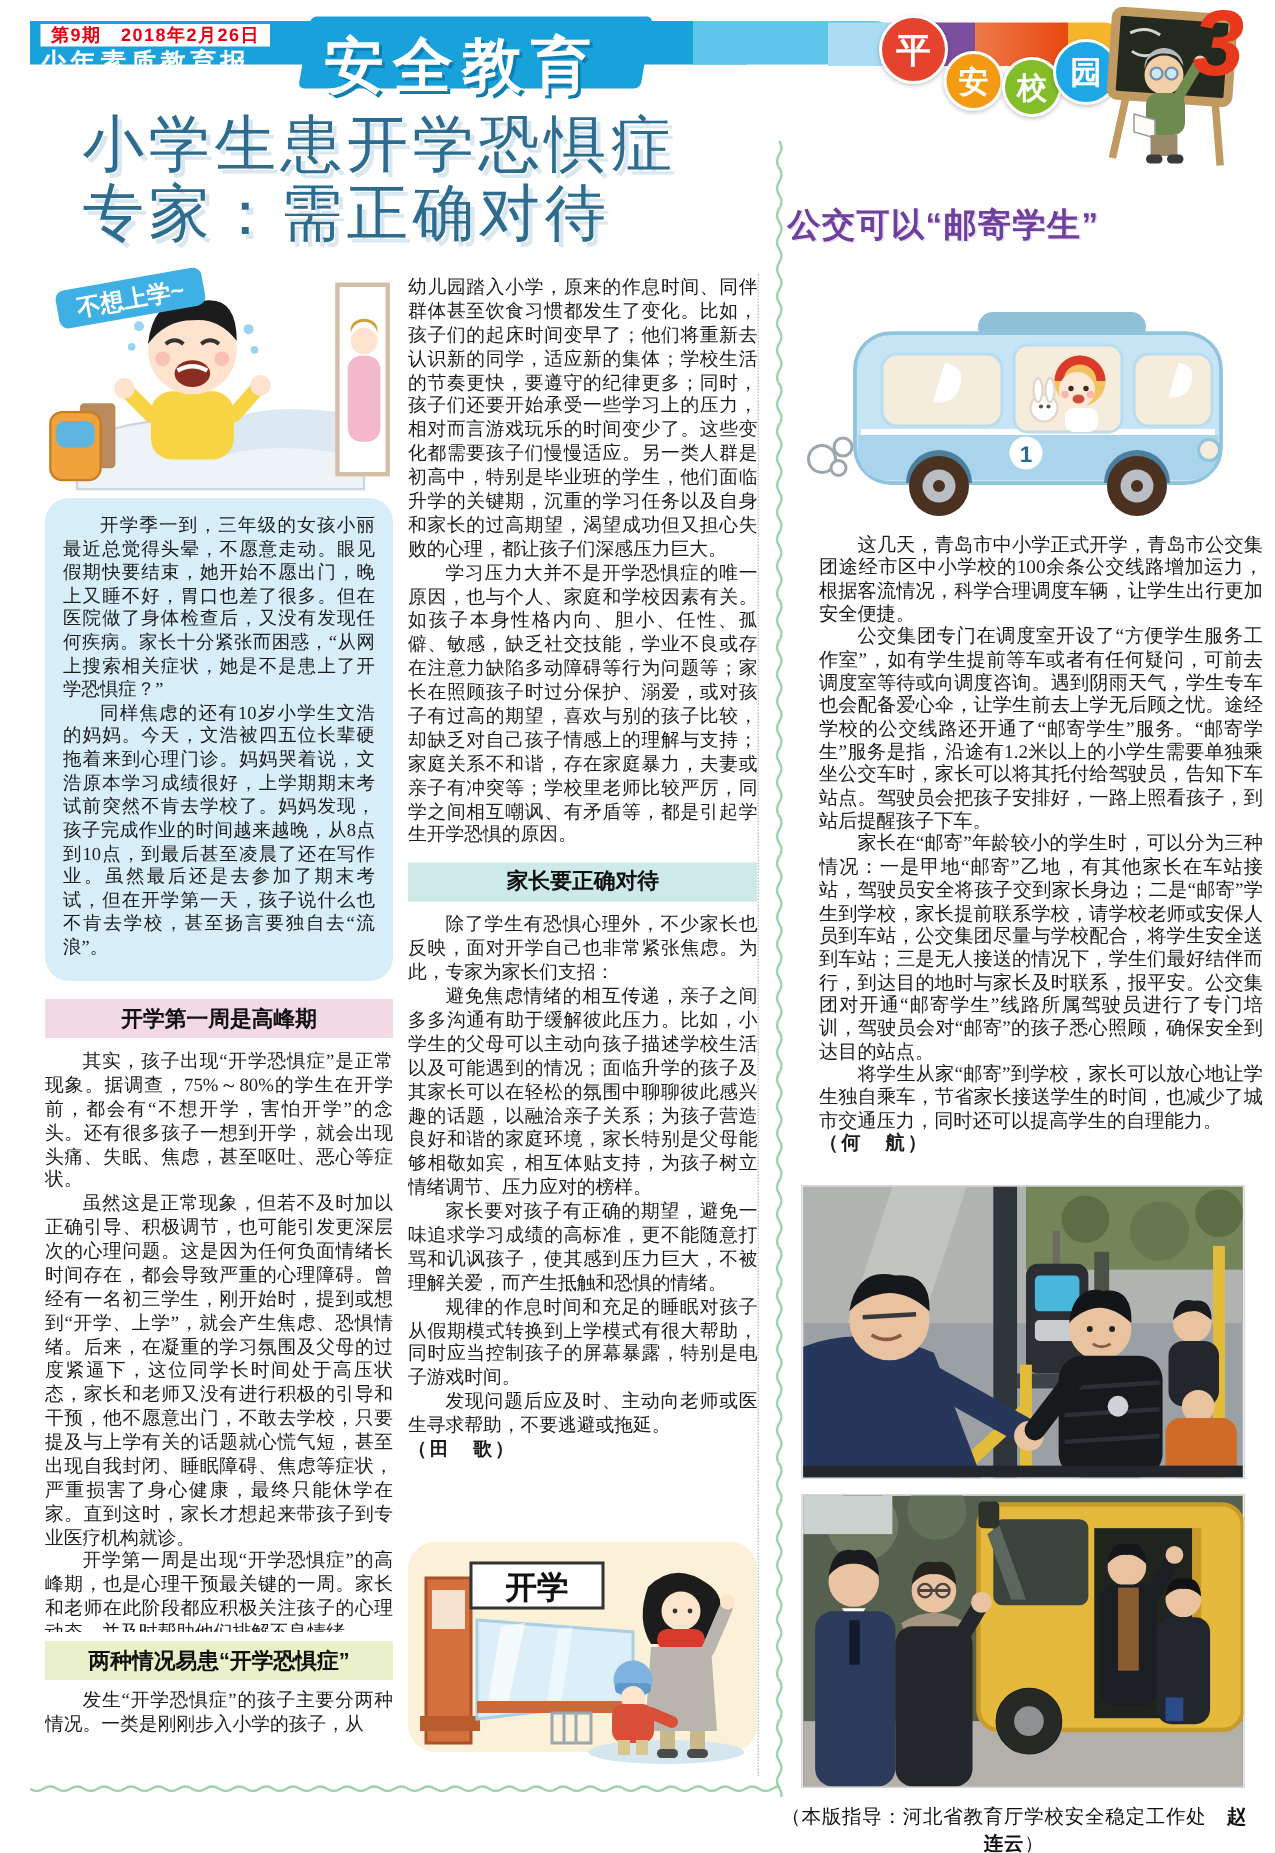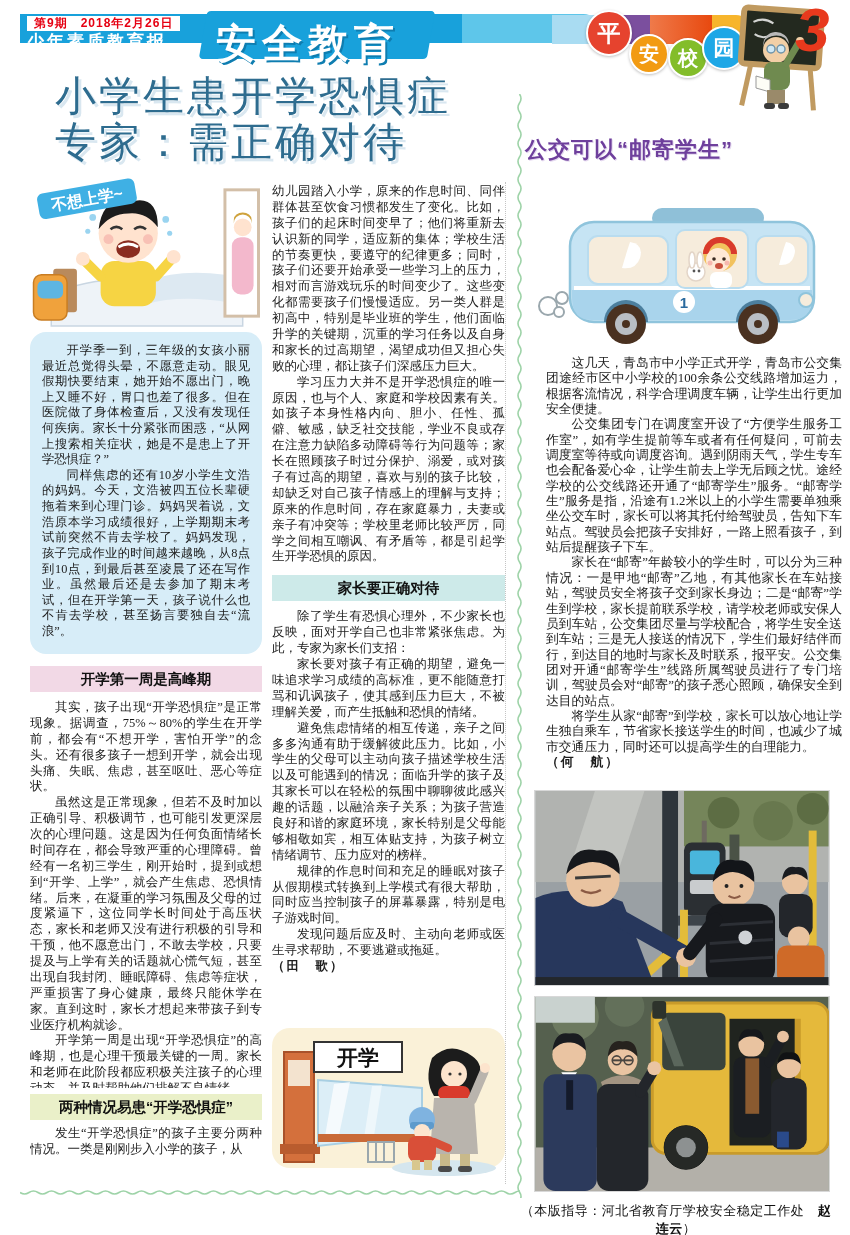--- a/index.html
+++ b/index.html
@@ -190,25 +190,25 @@
   </div>
 
   <div class="abs col1-last serif bodytxt">
     <p>发生“开学恐惧症”的孩子主要分两种情况。一类是刚刚步入小学的孩子，从</p>
   </div>
 
   <div class="abs sec-head head-green">两种情况易患“开学恐惧症”</div>
 
   <div class="abs col2 serif bodytxt">
     <p class="noindent">幼儿园踏入小学，原来的作息时间、同伴群体甚至饮食习惯都发生了变化。比如，孩子们的起床时间变早了；他们将重新去认识新的同学，适应新的集体；学校生活的节奏更快，要遵守的纪律更多；同时，孩子们还要开始承受一些学习上的压力，相对而言游戏玩乐的时间变少了。这些变化都需要孩子们慢慢适应。另一类人群是初高中，特别是毕业班的学生，他们面临升学的关键期，沉重的学习任务以及自身和家长的过高期望，渴望成功但又担心失败的心理，都让孩子们深感压力巨大。</p>
-    <p>学习压力大并不是开学恐惧症的唯一原因，也与个人、家庭和学校因素有关。如孩子本身性格内向、胆小、任性、孤僻、敏感，缺乏社交技能，学业不良或存在注意力缺陷多动障碍等行为问题等；家长在照顾孩子时过分保护、溺爱，或对孩子有过高的期望，喜欢与别的孩子比较，却缺乏对自己孩子情感上的理解与支持；原来的作息时间，存在家庭暴力，夫妻或亲子有冲突等；学校里老师比较严厉，同学之间相互嘲讽、有矛盾等，都是引起学生开学恐惧的原因。</p>
+    <p>学习压力大并不是开学恐惧症的唯一原因，也与个人、家庭和学校因素有关。如孩子本身性格内向、胆小、任性、孤僻、敏感，缺乏社交技能，学业不良或存在注意力缺陷多动障碍等行为问题等；家长在照顾孩子时过分保护、溺爱，或对孩子有过高的期望，喜欢与别的孩子比较，却缺乏对自己孩子情感上的理解与支持；家庭关系不和谐，存在家庭暴力，夫妻或亲子有冲突等；学校里老师比较严厉，同学之间相互嘲讽、有矛盾等，都是引起学生开学恐惧的原因。</p>
     <div class="sec-head head-cyan">家长要正确对待</div>
     <p>除了学生有恐惧心理外，不少家长也反映，面对开学自己也非常紧张焦虑。为此，专家为家长们支招：</p>
+    <p>避免焦虑情绪的相互传递，亲子之间多多沟通有助于缓解彼此压力。比如，小学生的父母可以主动向孩子描述学校生活以及可能遇到的情况；面临升学的孩子及其家长可以在轻松的氛围中聊聊彼此感兴趣的话题，以融洽亲子关系；为孩子营造良好和谐的家庭环境，家长特别是父母能够相敬如宾，相互体贴支持，为孩子树立情绪调节、压力应对的榜样。</p>
     <p>家长要对孩子有正确的期望，避免一味追求学习成绩的高标准，更不能随意打骂和讥讽孩子，使其感到压力巨大，不被理解关爱，而产生抵触和恐惧的情绪。</p>
-    <p>避免焦虑情绪的相互传递，亲子之间多多沟通有助于缓解彼此压力。比如，小学生的父母可以主动向孩子描述学校生活以及可能遇到的情况；面临升学的孩子及其家长可以在轻松的氛围中聊聊彼此感兴趣的话题，以融洽亲子关系；为孩子营造良好和谐的家庭环境，家长特别是父母能够相敬如宾，相互体贴支持，为孩子树立情绪调节、压力应对的榜样。</p>
     <p>规律的作息时间和充足的睡眠对孩子从假期模式转换到上学模式有很大帮助，同时应当控制孩子的屏幕暴露，特别是电子游戏时间。</p>
     <p>发现问题后应及时、主动向老师或医生寻求帮助，不要逃避或拖延。</p>
     <p class="author-line noindent">（田　歌）</p>
   </div>
 
   <svg class="abs col2-illus" viewBox="0 0 233 158">
     <rect x="0" y="6" width="233" height="140" rx="18" fill="#faf1d8"></rect>
     <ellipse cx="172" cy="146" rx="52" ry="8" fill="#d5e6ee"></ellipse>
 
     <rect x="12" y="30" width="30" height="110" fill="#d4703c" stroke="#a9522a" stroke-width="2"></rect>

